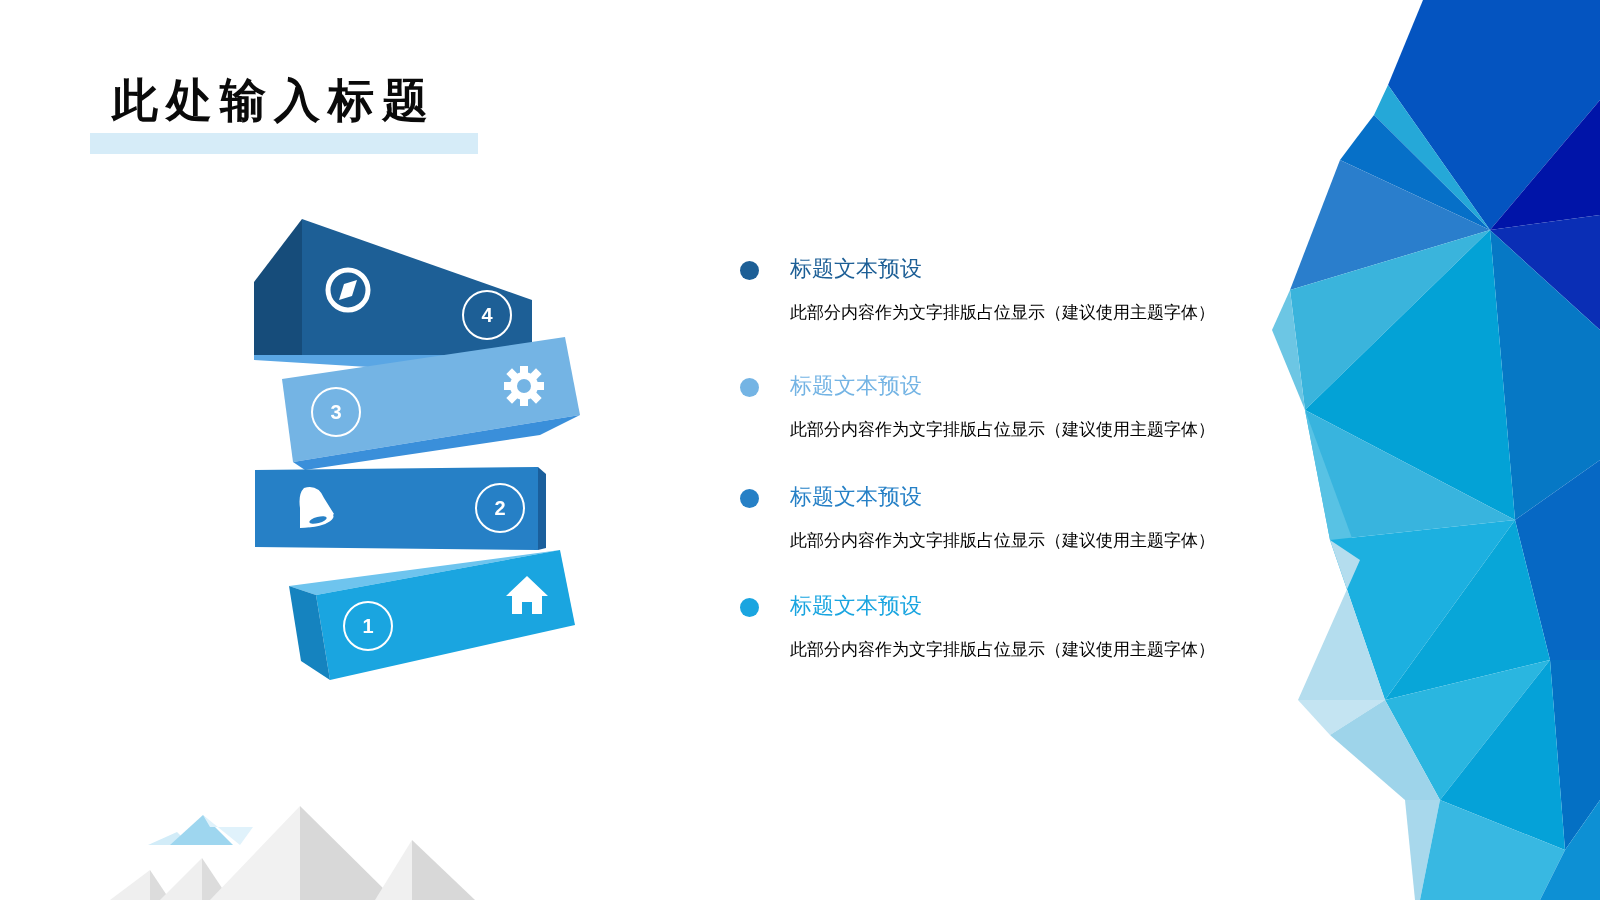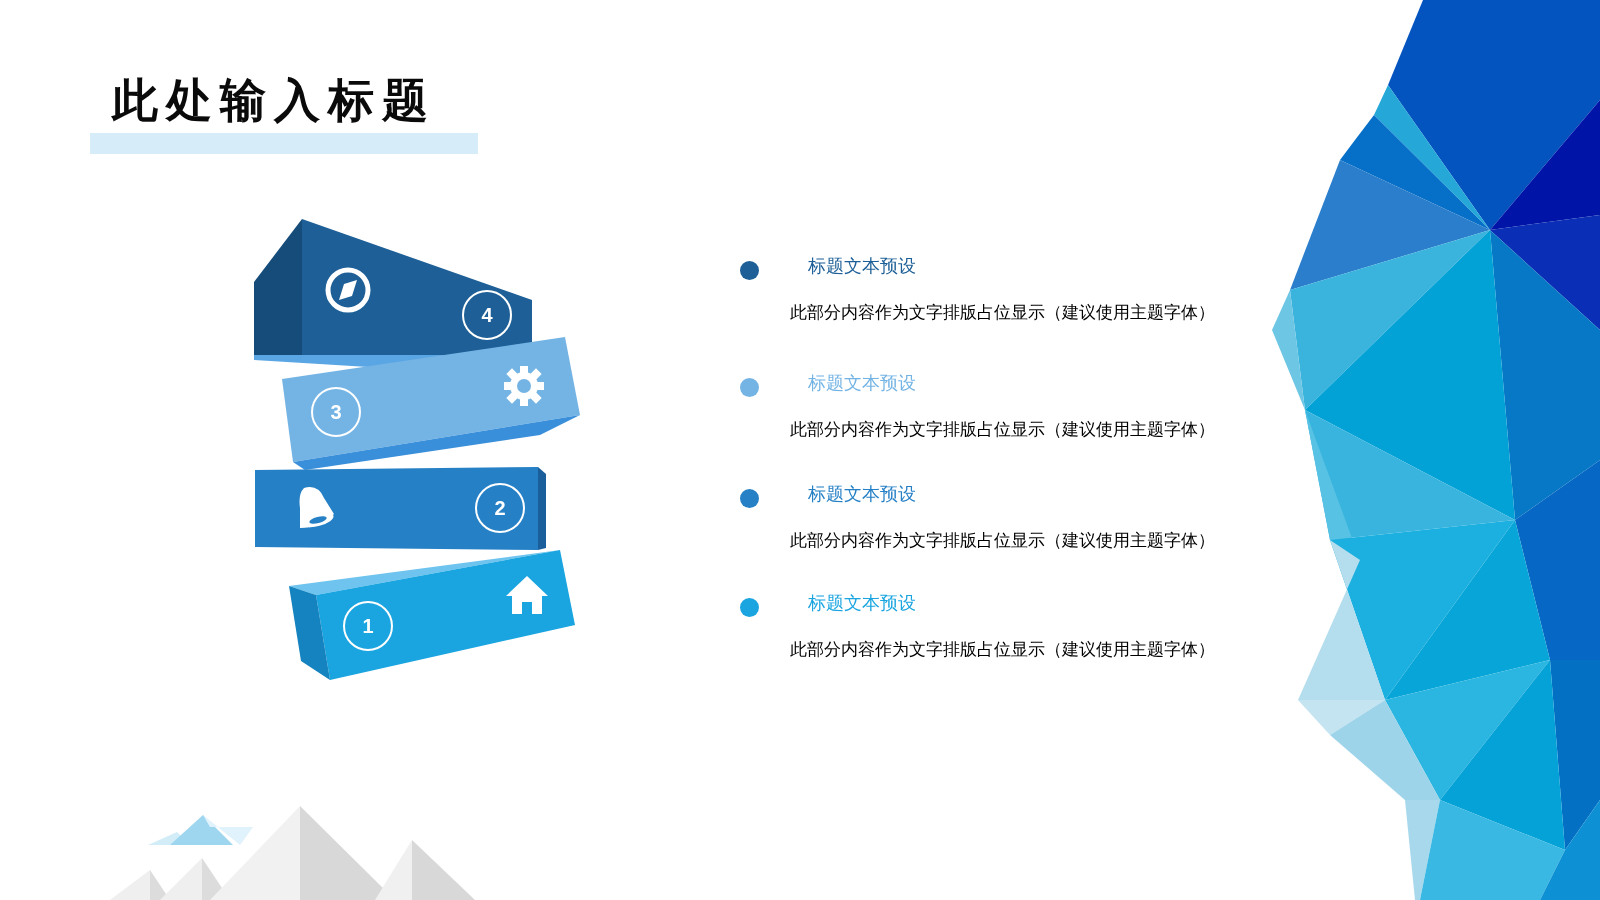--- a/index.html
+++ b/index.html
@@ -5,21 +5,21 @@
   html, body { margin:0; padding:0; }
   body { width:1600px; height:900px; position:relative; overflow:hidden; background:#ffffff; font-family:"DejaVu Sans", "Liberation Sans", sans-serif; }
   .title-bar { position:absolute; left:90px; top:133px; width:388px; height:21px; background:#d6ecf8; }
   .title { position:absolute; left:112px; top:70px; font-size:46px; font-weight:bold; letter-spacing:8px; color:#0a0a0a;font-family:Liberation Mono, monospace; }
   .poly-bg { position:absolute; right:0; top:0; width:360px; height:900px; }
   .mountains { position:absolute; left:100px; top:790px; width:400px; height:110px; }
   .blocks { position:absolute; left:240px; top:210px; width:350px; height:480px; }
   .list { position:absolute; left:740px; top:250px; width:520px; }
   .item { position:relative; height:0; }
   .dot { position:absolute; left:0; width:19px; height:19px; border-radius:50%; }
-  .item-title { position:absolute; left:68px; font-size:18px; white-space:nowrap; }
+  .item-title { position:absolute; left:50px; font-size:22px; white-space:nowrap; }
   .item-desc { position:absolute; left:50px; font-size:17px; color:#000000; white-space:nowrap; }
 </style>
 </head>
 <body>
 
 <div class="title-bar"></div>
 <div class="title">此处输入标题</div>
 
 <svg class="poly-bg" viewBox="1240 0 360 900" preserveAspectRatio="none">
   <polygon points="1423,0 1600,0 1600,100 1490,230 1388,85" fill="#0454c0"></polygon>

